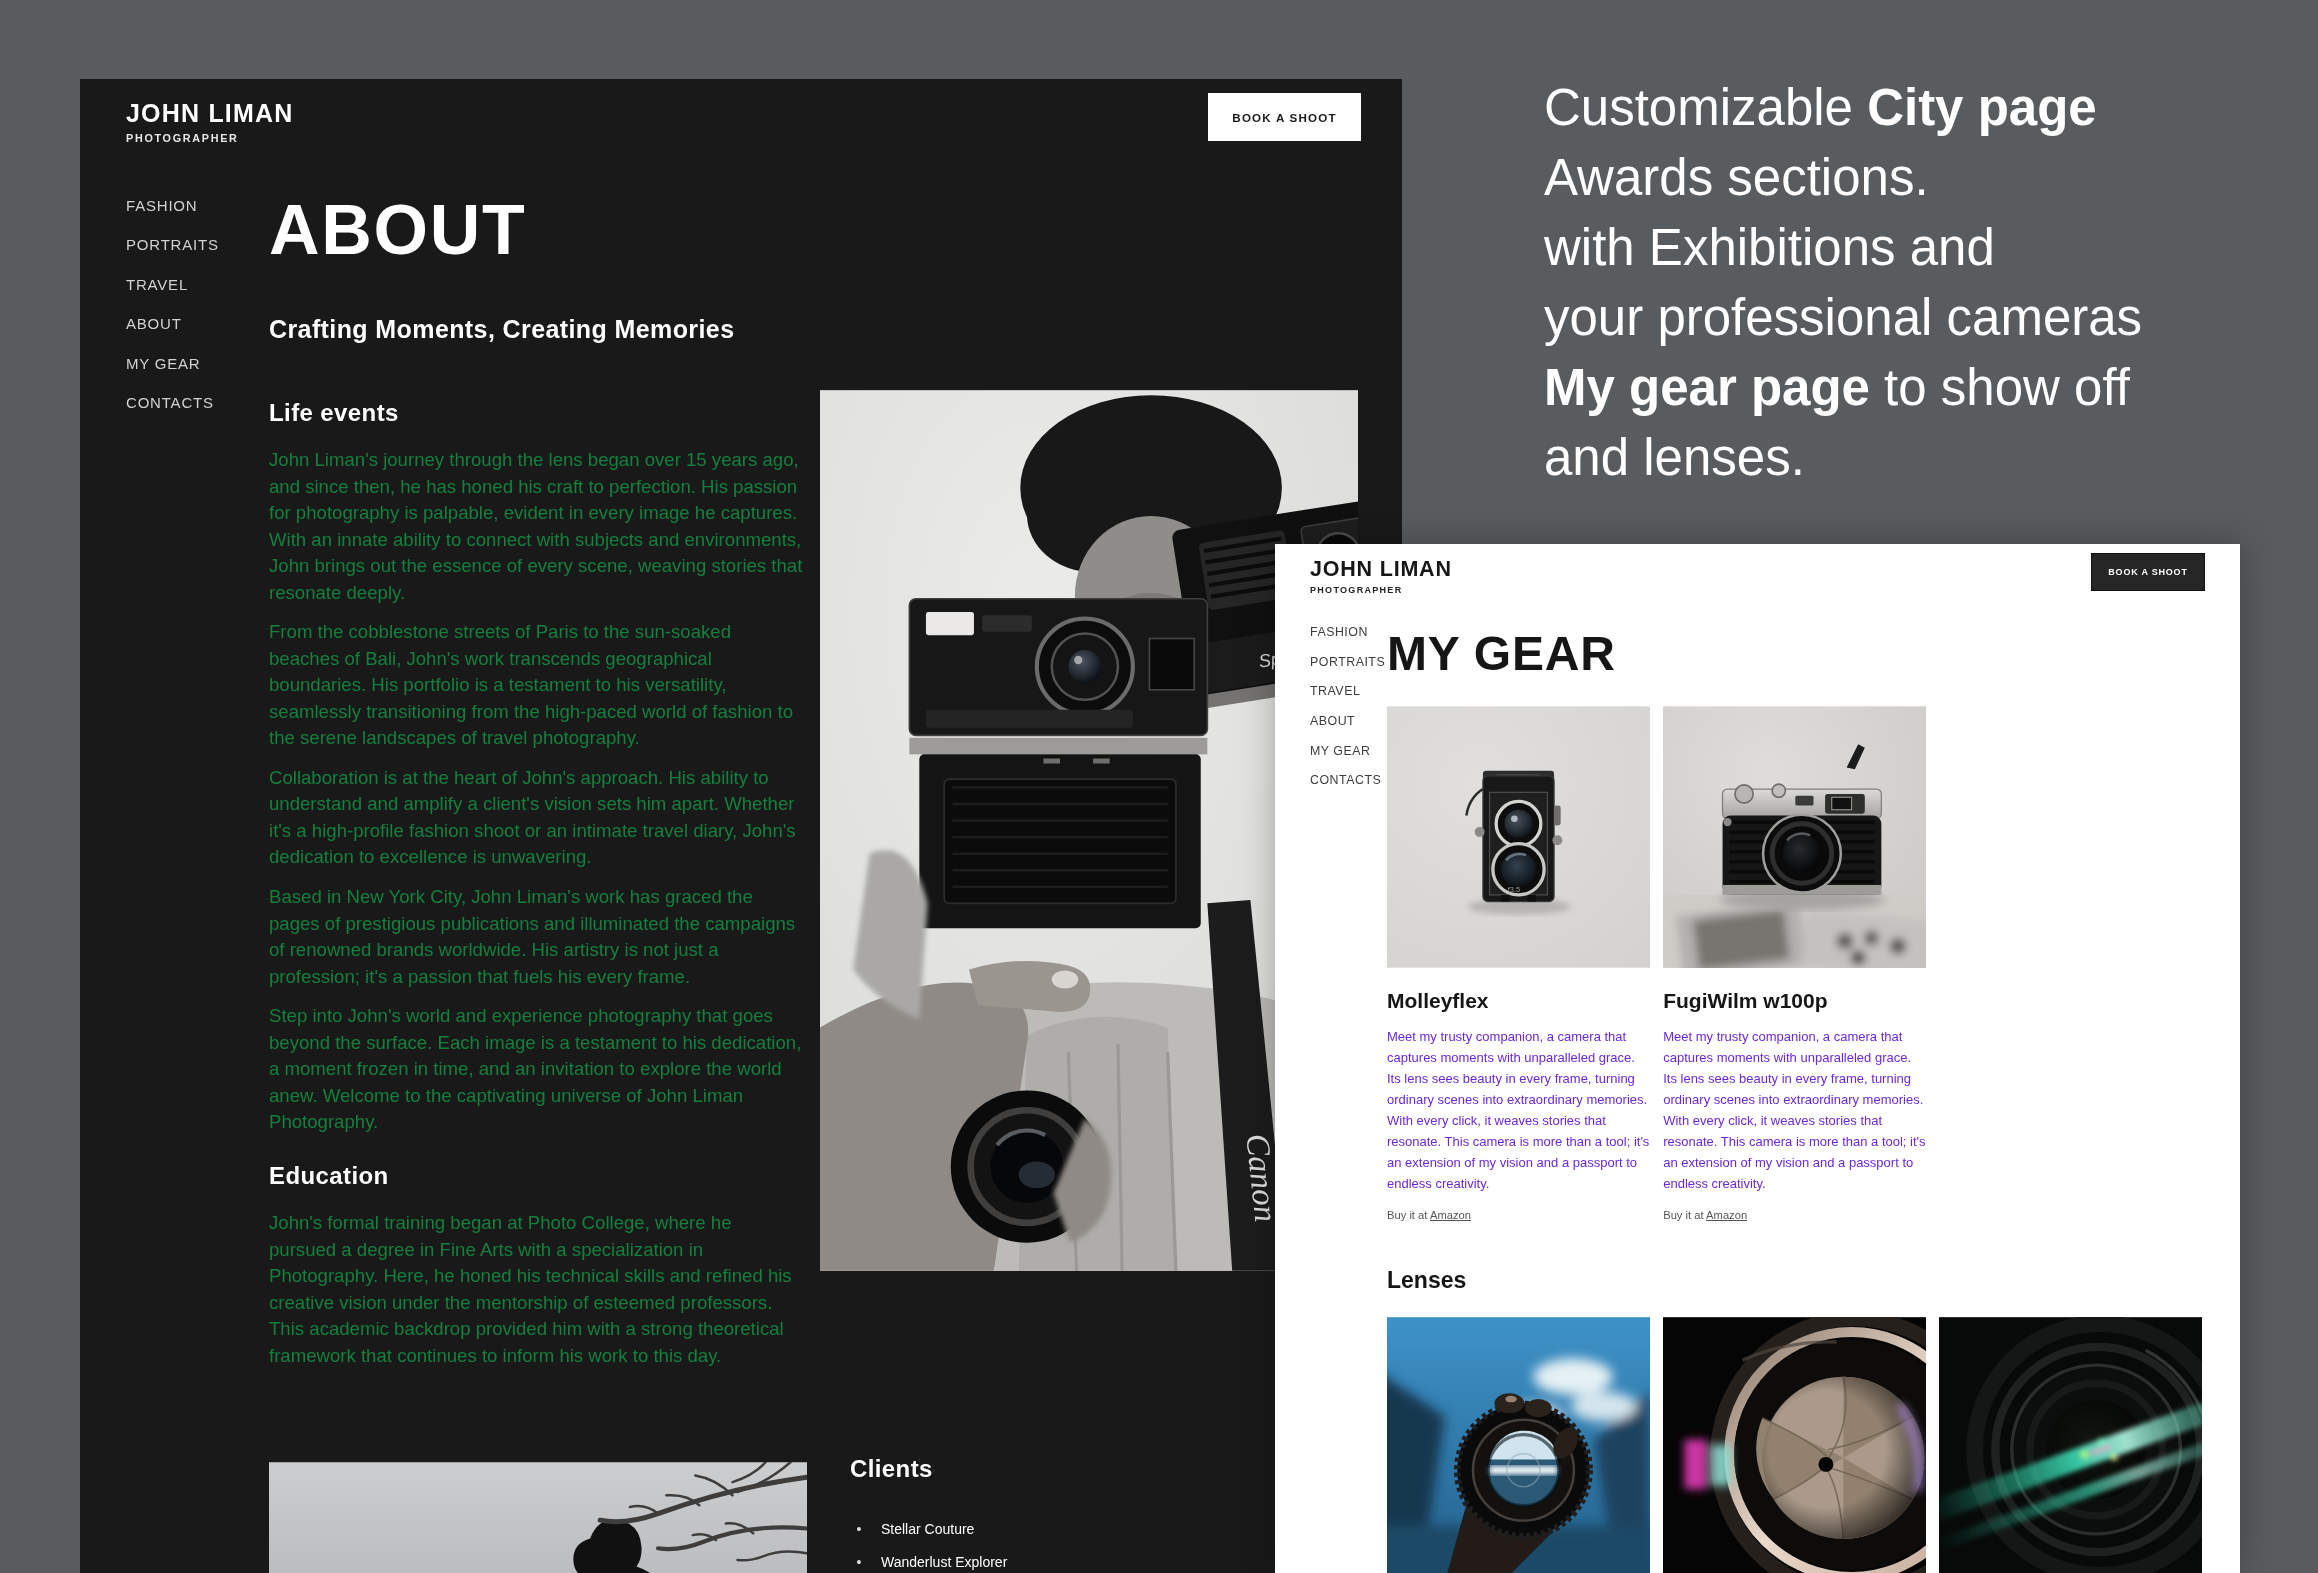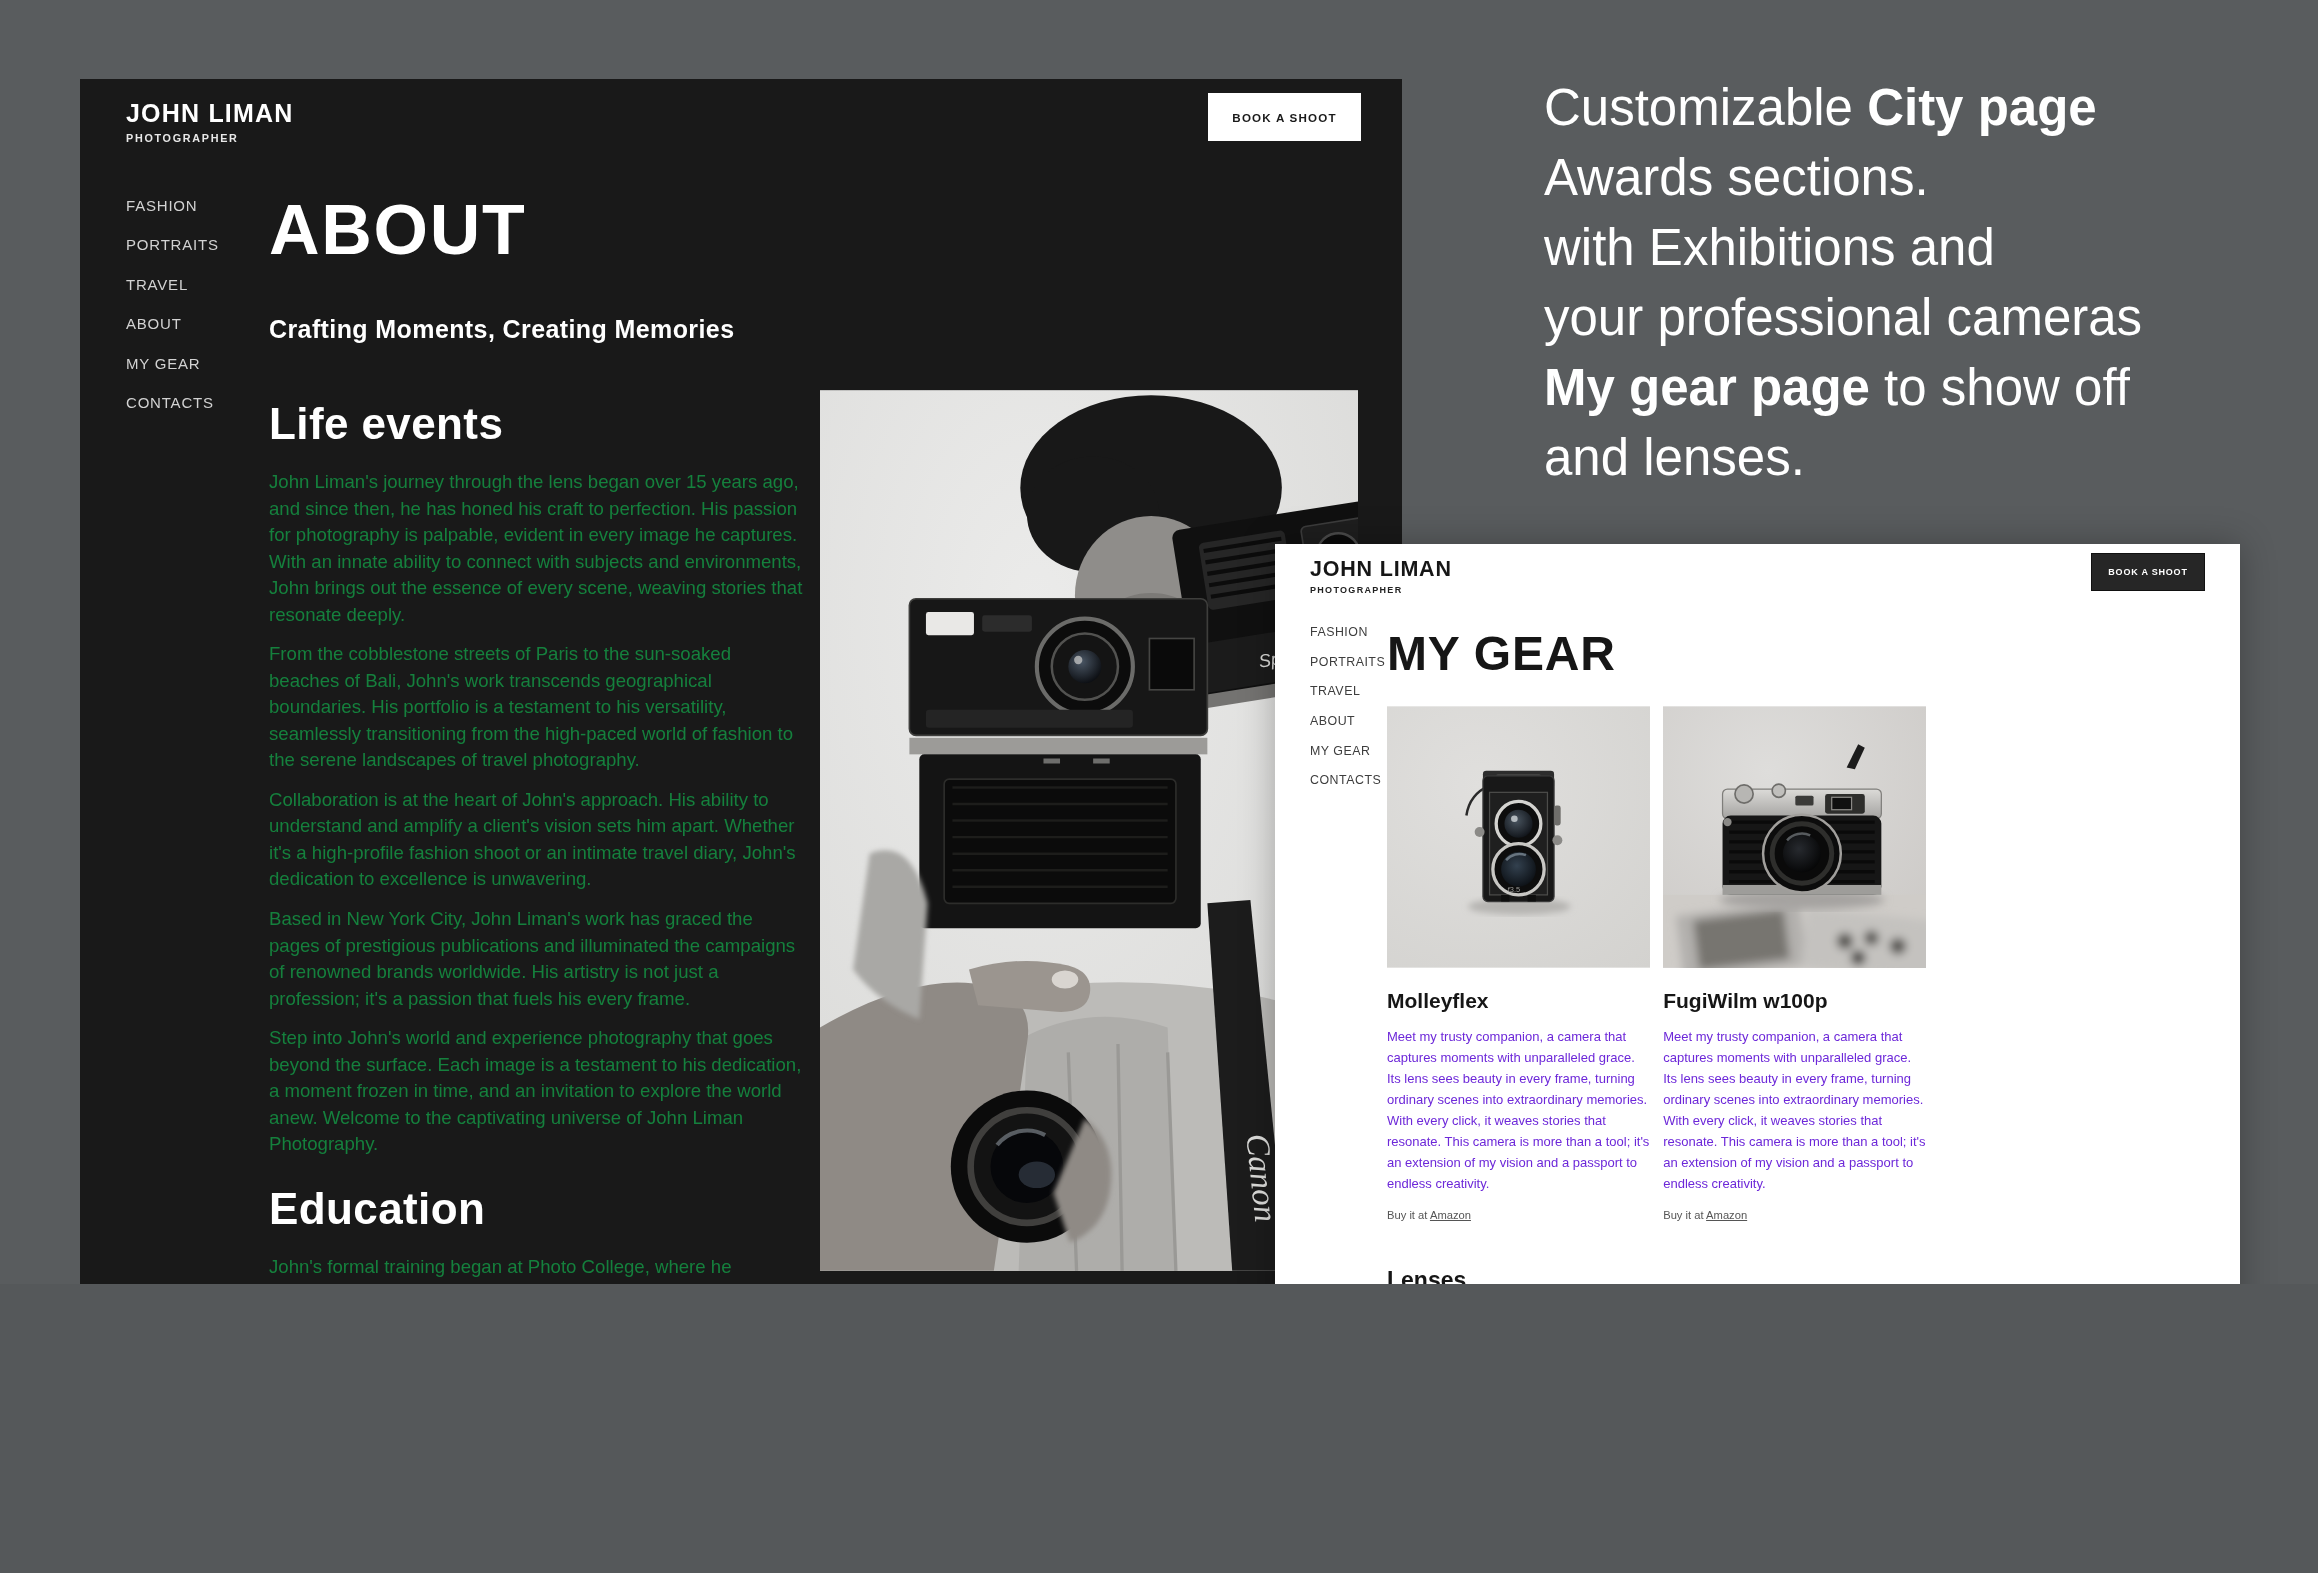--- a/index.html
+++ b/index.html
@@ -1,33 +1,33 @@
 <!DOCTYPE html>
 <html style="font-size:13.2px"><head>
 <meta charset="utf-8">
 <style>
   html,body{margin:0;padding:0;background:#55585a;}
-  .page{position:relative;width:2319px;height:1284px;overflow:hidden;
+  .page{position:relative;width:2319px;height:1573px;overflow:hidden;
         background:#595c5e;font-family:"Liberation Sans",sans-serif;}
 
   
   .dark-panel{position:absolute;left:80px;top:79px;width:1322px;height:1495px;
               background:#191919;overflow:hidden;z-index:1;color:#fff;}
   .dp-logo{position:absolute;left:46px;top:20px;}
   .dp-logo .lg-title{font-size:25px;font-weight:700;letter-spacing:1.2px;color:#fff;}
   .dp-logo .lg-sub{font-size:10.8px;font-weight:700;letter-spacing:1.7px;color:#e8e8e8;margin-top:4.1px;}
   .dp-book{position:absolute;right:41px;top:14px;width:153px;height:48px;background:#ffffff;
            color:#1a1a1a;font-size:11.6px;font-weight:600;letter-spacing:1.2px;
            display:flex;align-items:center;justify-content:center;cursor:pointer;border:none;}
   .dp-nav{position:absolute;left:46px;top:118px;list-style:none;margin:0;padding:0;}
   .dp-nav li{font-size:15px;letter-spacing:0.8px;color:#d2d2d2;margin-bottom:22.4px;cursor:pointer;}
   .dp-main{position:absolute;left:189px;top:116px;width:534px;}
   .dp-title{font-size:70px;font-weight:700;letter-spacing:1.7px;line-height:70px;margin:0 0 0 0;color:#fff;}
   .dp-subtitle{font-size:25px;font-weight:700;letter-spacing:0.4px;margin-top:50px;color:#fff;}
-  .dp-h2{font-size:44px;font-weight:700;letter-spacing:0.4px;margin:0;color:#fff;}
+  .dp-h2{font-size:24px;font-weight:700;letter-spacing:0.4px;margin:0;color:#fff;}
   .dp-h2.life{margin-top:55px;margin-bottom:20px;}
   .dp-h2.edu{margin-top:26.5px;margin-bottom:20px;}
   .dp-main p{font-size:18.6px;line-height:26.5px;color:#15803d;margin:0 0 13.2px 0;}
   .hero-photo{position:absolute;left:740px;top:311px;width:538px;height:881px;overflow:hidden;}
   .clients-photo{position:absolute;left:189px;top:1383px;width:538px;height:195px;overflow:hidden;}
   .dp-clients{position:absolute;left:770px;top:1376px;width:513px;}
   .dp-clients ul{list-style:none;margin:30px 0 0 0;padding:0;}
   .dp-clients li{font-size:14px;color:#ffffff;line-height:33px;padding-left:31px;position:relative;}
   .dp-clients li::before{content:"•";position:absolute;left:6.6px;color:#dcdcdc;}
 

